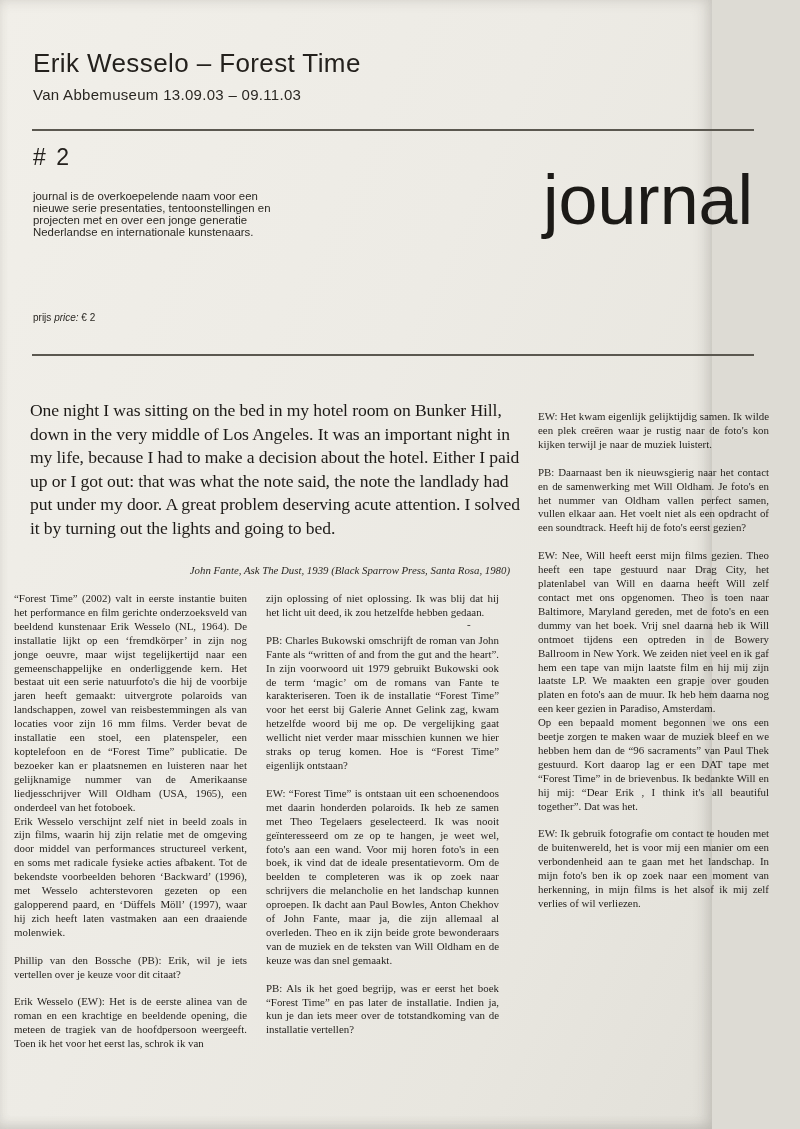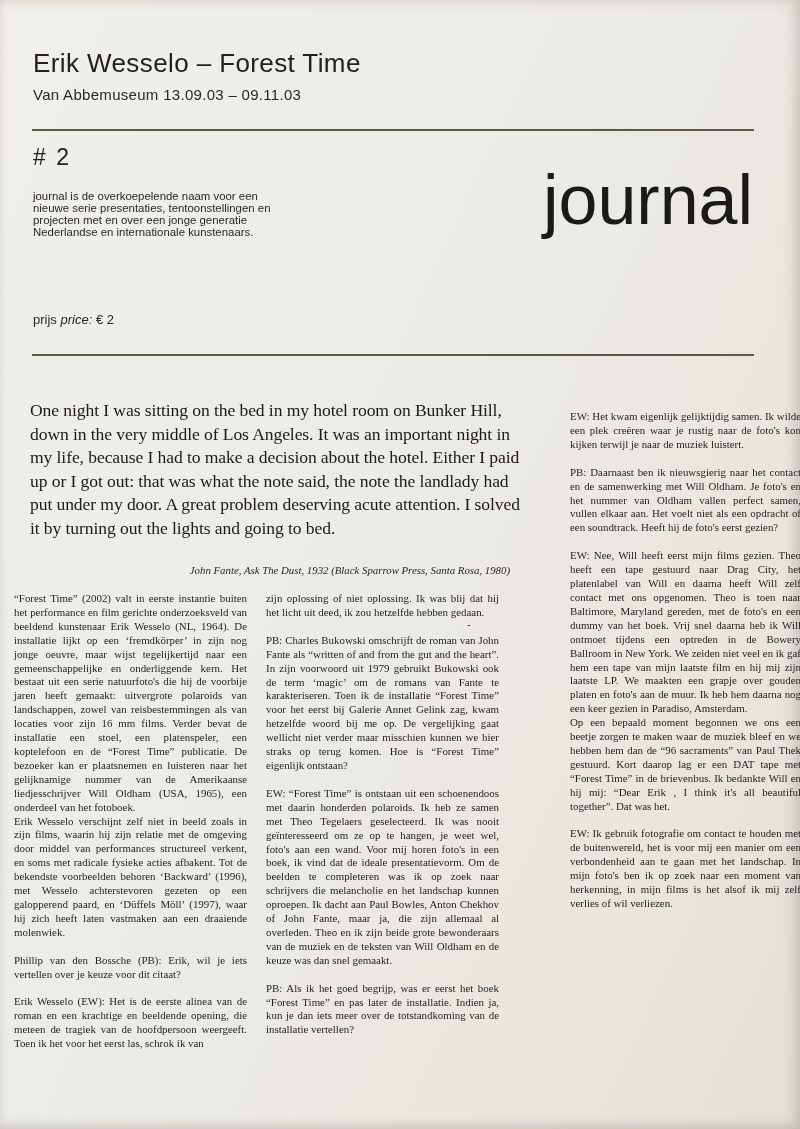--- a/index.html
+++ b/index.html
@@ -3,21 +3,21 @@
 <meta charset="utf-8">
 <style>
   html,body { margin:0; padding:0; }
   body {
     width:800px; height:1129px;
     font-family:"Liberation Sans", sans-serif;
     background:#dddbd4;
     overflow:hidden;
   }
   .page {
-    position:relative; width:800px; height:1129px;
+    position:relative; width:712px; height:1129px;
     background:linear-gradient(115deg,#f1efe9 0%, #edebe5 45%, #e8e6df 78%, #e2e0d9 100%);
     color:#221f1c;
     box-shadow:inset -6px 0 14px rgba(90,85,75,.18), inset 0 -5px 10px rgba(90,85,75,.10);
   }
   .abs { position:absolute; }
 
   .masthead-title {
     left:33px; top:48px; font-size:26px; font-weight:400;
     letter-spacing:.4px; color:#24211d;
   }
@@ -28,21 +28,21 @@
   .rule-1 { top:129px; }
   .rule-2 { top:354px; }
 
   .issue-number { left:33px; top:144px; font-size:23px; letter-spacing:2px; color:#24211d; }
 
   .series-desc {
     left:33px; top:190px; width:262px;
     font-size:11.4px; line-height:12px; color:#2a2722;
   }
   .series-desc .en { font-style:italic; }
-  .price-line { left:33px; top:312px; font-size:13px; color:#2a2722; }
+  .price-line { left:33px; top:312px; font-size:10px; color:#2a2722; }
   .price-line .it { font-style:italic; }
 
   .logotype {
     left:524px; top:160px; width:248px;
     font-size:70px; font-weight:300; letter-spacing:0;
     color:#1c1a17; text-align:center;
   }
 
   .quote {
     left:30px; top:399px; width:492px;
@@ -58,21 +58,21 @@
 
   .col {
     font-family:"Liberation Serif", serif;
     font-size:10.9px; line-height:13.9px; color:#211e1a;
     text-align:justify; hyphens:auto; -webkit-hyphens:auto;
   }
   .col p { margin:0 0 14px 0; white-space:pre-line; }
   .col p:last-child { margin-bottom:0; }
   .col-1 { left:14px;  top:592px; width:233px; }
   .col-2 { left:266px; top:592px; width:233px; }
-  .col-3 { left:538px; top:410px; width:231px;margin-left:32px; }
+  .col-3 { left:538px; top:410px; width:231px; }
 
   .stray-mark { left:467px; top:618px; font-family:"Liberation Serif", serif; font-size:11px; color:#2a2722; }
 </style>
 </head>
 <body>
 
 <div class="page">
 
   <div class="abs masthead-title">Erik Wesselo – Forest Time</div>
   <div class="abs masthead-sub">Van Abbemuseum 13.09.03 – 09.11.03</div>
@@ -89,21 +89,21 @@
     <span>prijs</span>
     <span class="it">price:</span>
     <span>€ 2</span>
   </div>
 
   <div class="abs logotype">journal</div>
 
   <div class="abs rule rule-2"></div>
 
   <div class="abs quote">One night I was sitting on the bed in my hotel room on Bunker Hill, down in the very middle of Los Angeles. It was an important night in my life, because I had to make a decision about the hotel. Either I paid up or I got out: that was what the note said, the note the landlady had put under my door. A great problem deserving acute attention. I solved it by turning out the lights and going to bed.</div>
-  <div class="abs quote-attribution">John Fante, Ask The Dust, 1932 (Black Sparrow Press, Santa Rosa, 1980)</div>
+  <div class="abs quote-attribution">John Fante, Ask The Dust, 1939 (Black Sparrow Press, Santa Rosa, 1980)</div>
   <div class="abs stray-mark">-</div>
 
   <div class="abs col col-1" lang="nl">
       <p>“Forest Time” (2002) valt in eerste instantie buiten het performance en film gerichte onderzoeksveld van beeldend kunstenaar Erik Wesselo (NL, 1964). De installatie lijkt op een ‘fremdkörper’ in zijn nog jonge oeuvre, maar wijst tegelijkertijd naar een gemeenschappelijke en onderliggende kern. Het bestaat uit een serie natuurfoto's die hij de voorbije jaren heeft gemaakt: uitvergrote polaroids van landschappen, zowel van reisbestemmingen als van locaties voor zijn 16 mm films. Verder bevat de installatie een stoel, een platenspeler, een koptelefoon en de “Forest Time” publicatie. De bezoeker kan er plaatsnemen en luisteren naar het gelijknamige nummer van de Amerikaanse liedjesschrijver Will Oldham (USA, 1965), een onderdeel van het fotoboek.
 Erik Wesselo verschijnt zelf niet in beeld zoals in zijn films, waarin hij zijn relatie met de omgeving door middel van performances structureel verkent, en soms met radicale fysieke acties afbakent. Tot de bekendste voorbeelden behoren ‘Backward’ (1996), met Wesselo achterstevoren gezeten op een galopperend paard, en ‘Düffels Möll’ (1997), waar hij zich heeft laten vastmaken aan een draaiende molenwiek.</p>
       <p>Phillip van den Bossche (PB): Erik, wil je iets vertellen over je keuze voor dit citaat?</p>
       <p>Erik Wesselo (EW): Het is de eerste alinea van de roman en een krachtige en beeldende opening, die meteen de tragiek van de hoofdpersoon weergeeft. Toen ik het voor het eerst las, schrok ik van</p>
     </div>
   <div class="abs col col-2" lang="nl">
       <p>zijn oplossing of niet oplossing. Ik was blij dat hij het licht uit deed, ik zou hetzelfde hebben gedaan.</p>

